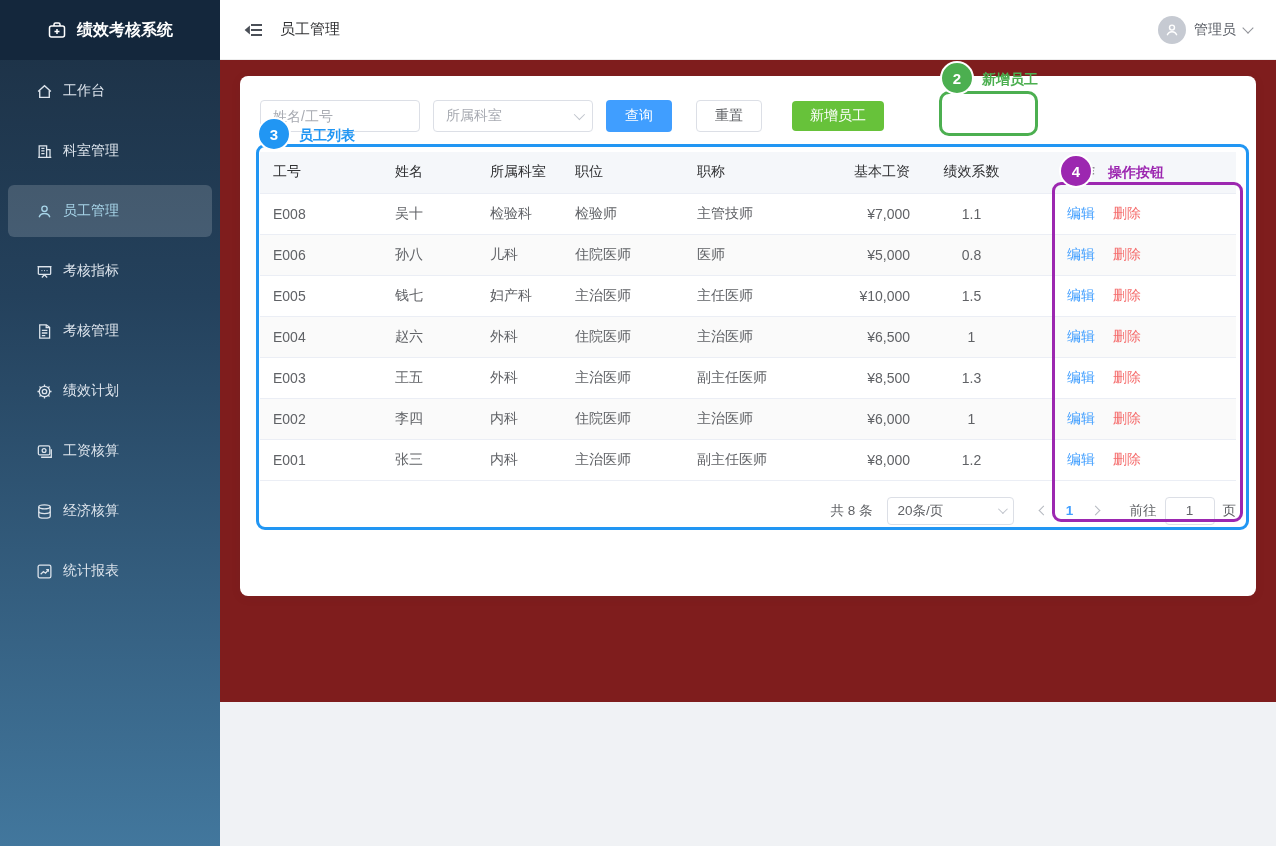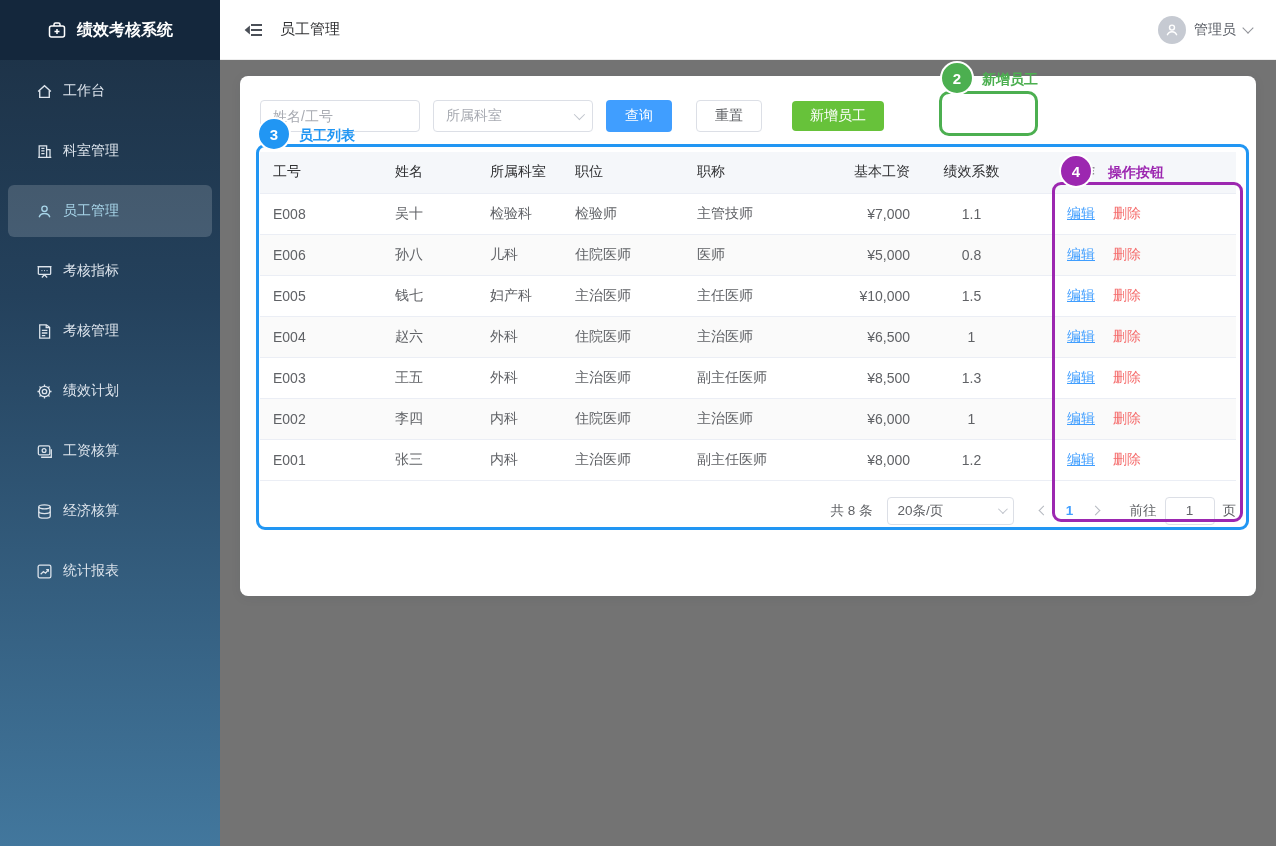--- a/index.html
+++ b/index.html
@@ -1,21 +1,21 @@
 <!DOCTYPE html>
 <html><head>
 <meta charset="utf-8">
 <style>
   * { margin:0; padding:0; box-sizing:border-box; }
   html,body { width:1276px; height:846px; overflow:hidden;
     font-family:"Liberation Sans","DejaVu Sans",sans-serif; font-size:14px; color:#303133; }
   body { position:relative; background:#f0f2f5; }
 
   
-  .app { display:flex; width:1276px; height:846px; }
+  .app { display:flex; width:1276px; height:702px; }
   .sidebar { width:220px; height:846px; flex:0 0 220px;
     background:linear-gradient(180deg,#1c3044 0%,#24415c 35%,#42779d 100%); }
   .logo { height:60px; background:#14273c; display:flex; align-items:center; justify-content:center;
     gap:10px; color:#fff; font-size:16px; font-weight:bold; }
   .logo svg { width:20px; height:20px; }
   .nav { padding:5px 8px; }
   .nav-item { height:52px; margin-bottom:8px; border-radius:6px; display:flex; align-items:center;
     gap:10px; padding-left:28px; color:#dde4ec; cursor:pointer; }
   .nav-item .nav-icon { width:17px; height:17px; display:inline-flex; }
   .nav-item .nav-icon svg { width:17px; height:17px; }
@@ -27,21 +27,21 @@
   .fold { width:20px; height:20px; display:inline-flex; cursor:pointer; color:#4a4f57; }
   .crumb { margin-left:16px; font-size:15px; color:#303133; }
   .topbar-right { margin-left:auto; display:flex; align-items:center; gap:8px; cursor:pointer; }
   .avatar { width:28px; height:28px; border-radius:50%; background:#c6cad2; display:flex;
     align-items:center; justify-content:center; }
   .avatar svg { width:16px; height:16px; }
   .username { color:#5a5e66; }
   .chev { display:inline-block; width:8px; height:8px; border-right:1.5px solid #909399;
     border-bottom:1.5px solid #909399; transform:rotate(45deg); margin-top:-4px; }
 
-  .content { flex:1; padding:16px 20px; background:#737373; }
+  .content { flex:1; padding:16px 20px; background:#7f1d1d; }
   .card { background:#fff; border-radius:8px; box-shadow:0 2px 12px rgba(31,45,61,.06);
     height:520px; padding:24px 20px; }
 
   
   .filters { display:flex; align-items:center; }
   .inp, .sel { height:32px; border:1px solid #dcdfe6; border-radius:4px; background:#fff; }
   .inp { width:160px; padding:0 12px; font-size:14px; color:#303133; margin-right:13px; }
   .inp::placeholder { color:#a8abb2; }
   .sel { width:160px; margin-right:13px; display:flex; align-items:center; padding:0 10px 0 12px;
     color:#a8abb2; cursor:pointer; }
@@ -56,21 +56,21 @@
   
   table { width:976px; border-collapse:collapse; table-layout:fixed; margin-top:20px; }
   thead th { background:#f5f7fa; color:#303133; font-weight:normal; text-align:left;
     height:41px; padding:0 0 0 13px; border-bottom:1px solid #ebeef5; font-size:14px; }
   tbody td { height:41px; padding:0 0 0 13px; color:#606266; border-bottom:1px solid #ebeef5; }
   tbody tr:nth-child(even) { background:#fafafa; }
   th.c-salary, td.c-salary { text-align:right; padding:0 14px 0 0; }
   th.c-coef,   td.c-coef   { text-align:center; padding:0; }
   th.c-ops,    td.c-ops    { padding-left:48px; }
   .lnk { cursor:pointer; text-decoration:none; }
-  .lnk-edit { color:#409EFF; margin-right:14px;text-decoration:underline; }
+  .lnk-edit { color:#409EFF; margin-right:14px; }
   .lnk-del { color:#F56C6C; }
 
   
   .pager { width:976px; margin-top:16px; display:flex; align-items:center; justify-content:flex-end;
     color:#606266; font-size:13.5px; }
   .pager .total { margin-right:14px;text-align:right; }
   .page-size { width:127px; height:28px; border:1px solid #dcdfe6; border-radius:4px;
     display:flex; align-items:center; padding:0 8px 0 10px; color:#606266; cursor:pointer; }
   .page-size .sel-caret { margin-left:auto; width:7px; height:7px; border-right:1.3px solid #c0c4cc;
     border-bottom:1.3px solid #c0c4cc; transform:rotate(45deg) translateY(-2px); }

